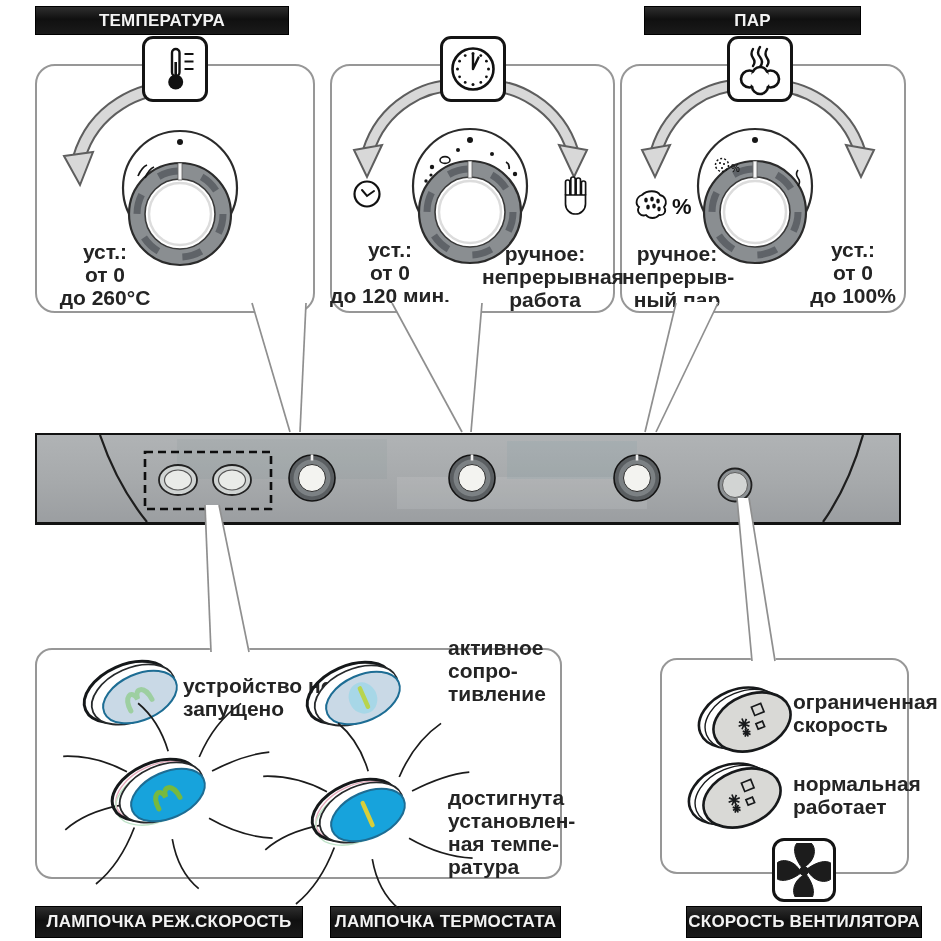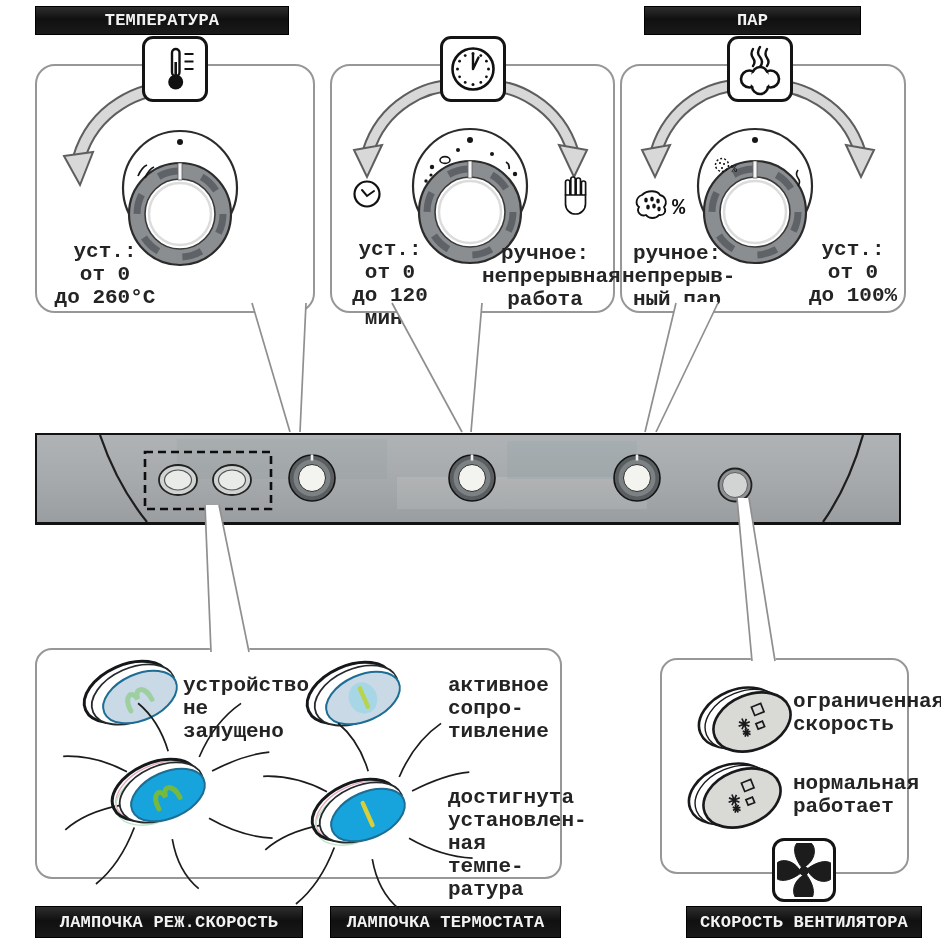--- a/index.html
+++ b/index.html
@@ -1,17 +1,17 @@
 <!DOCTYPE html>
 <html><head>
 <meta charset="utf-8">
 <style>
   html,body{margin:0;padding:0;background:#fff;}
   .stage{position:relative;width:941px;height:941px;background:#fff;overflow:hidden;
-         font-family:Liberation Mono, monospace;}
+         font-family:Liberation Sans, sans-serif;}
   .bar{position:absolute;background:linear-gradient(180deg,#2e2e2e 0%,#101010 45%,#1a1a1a 100%);
        color:#f2f2f2;font-weight:bold;font-size:17px;display:flex;align-items:center;
        justify-content:center;border:1px solid #000;letter-spacing:.2px;z-index:2;}
   .frame{position:absolute;border:2.5px solid #979797;border-radius:20px;background:#fff;z-index:1;}
   .tile{position:absolute;width:60px;height:60px;background:#fff;border:3px solid #141414;
         border-radius:11px;display:flex;align-items:center;justify-content:center;z-index:3;}
   .cap{position:absolute;font-weight:bold;font-size:21px;line-height:1.1;color:#242424;
        white-space:pre-line;z-index:4;}
   .ctr{text-align:center;}
   .boxsvg{position:absolute;left:0;top:0;z-index:2;}
@@ -271,21 +271,21 @@
     <use href="#burst"></use>
     <g color="#17a3dc">
       <ellipse cx="-8" cy="-8" rx="44" ry="26" fill="none" stroke="#e6aabc" stroke-width="1.4"></ellipse>
       <ellipse cx="-10" cy="-4" rx="44" ry="26" fill="none" stroke="#bfe3c8" stroke-width="1.4"></ellipse>
       <use href="#lamp"></use>
       <path d="M0,-11 L0,11" fill="none" stroke="#d8cf3a" stroke-width="4.5" stroke-linecap="round"></path>
       <circle cx="0" cy="-13" r="2.2" fill="#d8cf3a"></circle>
     </g>
   </g>
 </svg>
-<div class="cap" style="left:448px;top:674px;width:108px">активное
+<div class="cap" style="left:448px;top:636px;width:108px">активное
 сопро-
 тивление</div>
 <div class="cap" style="left:448px;top:786px;width:115px">достигнута
 установлен-
 ная темпе-
 ратура</div>
 
 <div class="frame" style="left:660px;top:658px;width:245px;height:212px;border-radius:17px"></div>
 <svg class="lampsvg" style="left:697px;top:667px" width="110" height="110" viewBox="-55 -55 110 110">
   <g transform="rotate(-22)">

